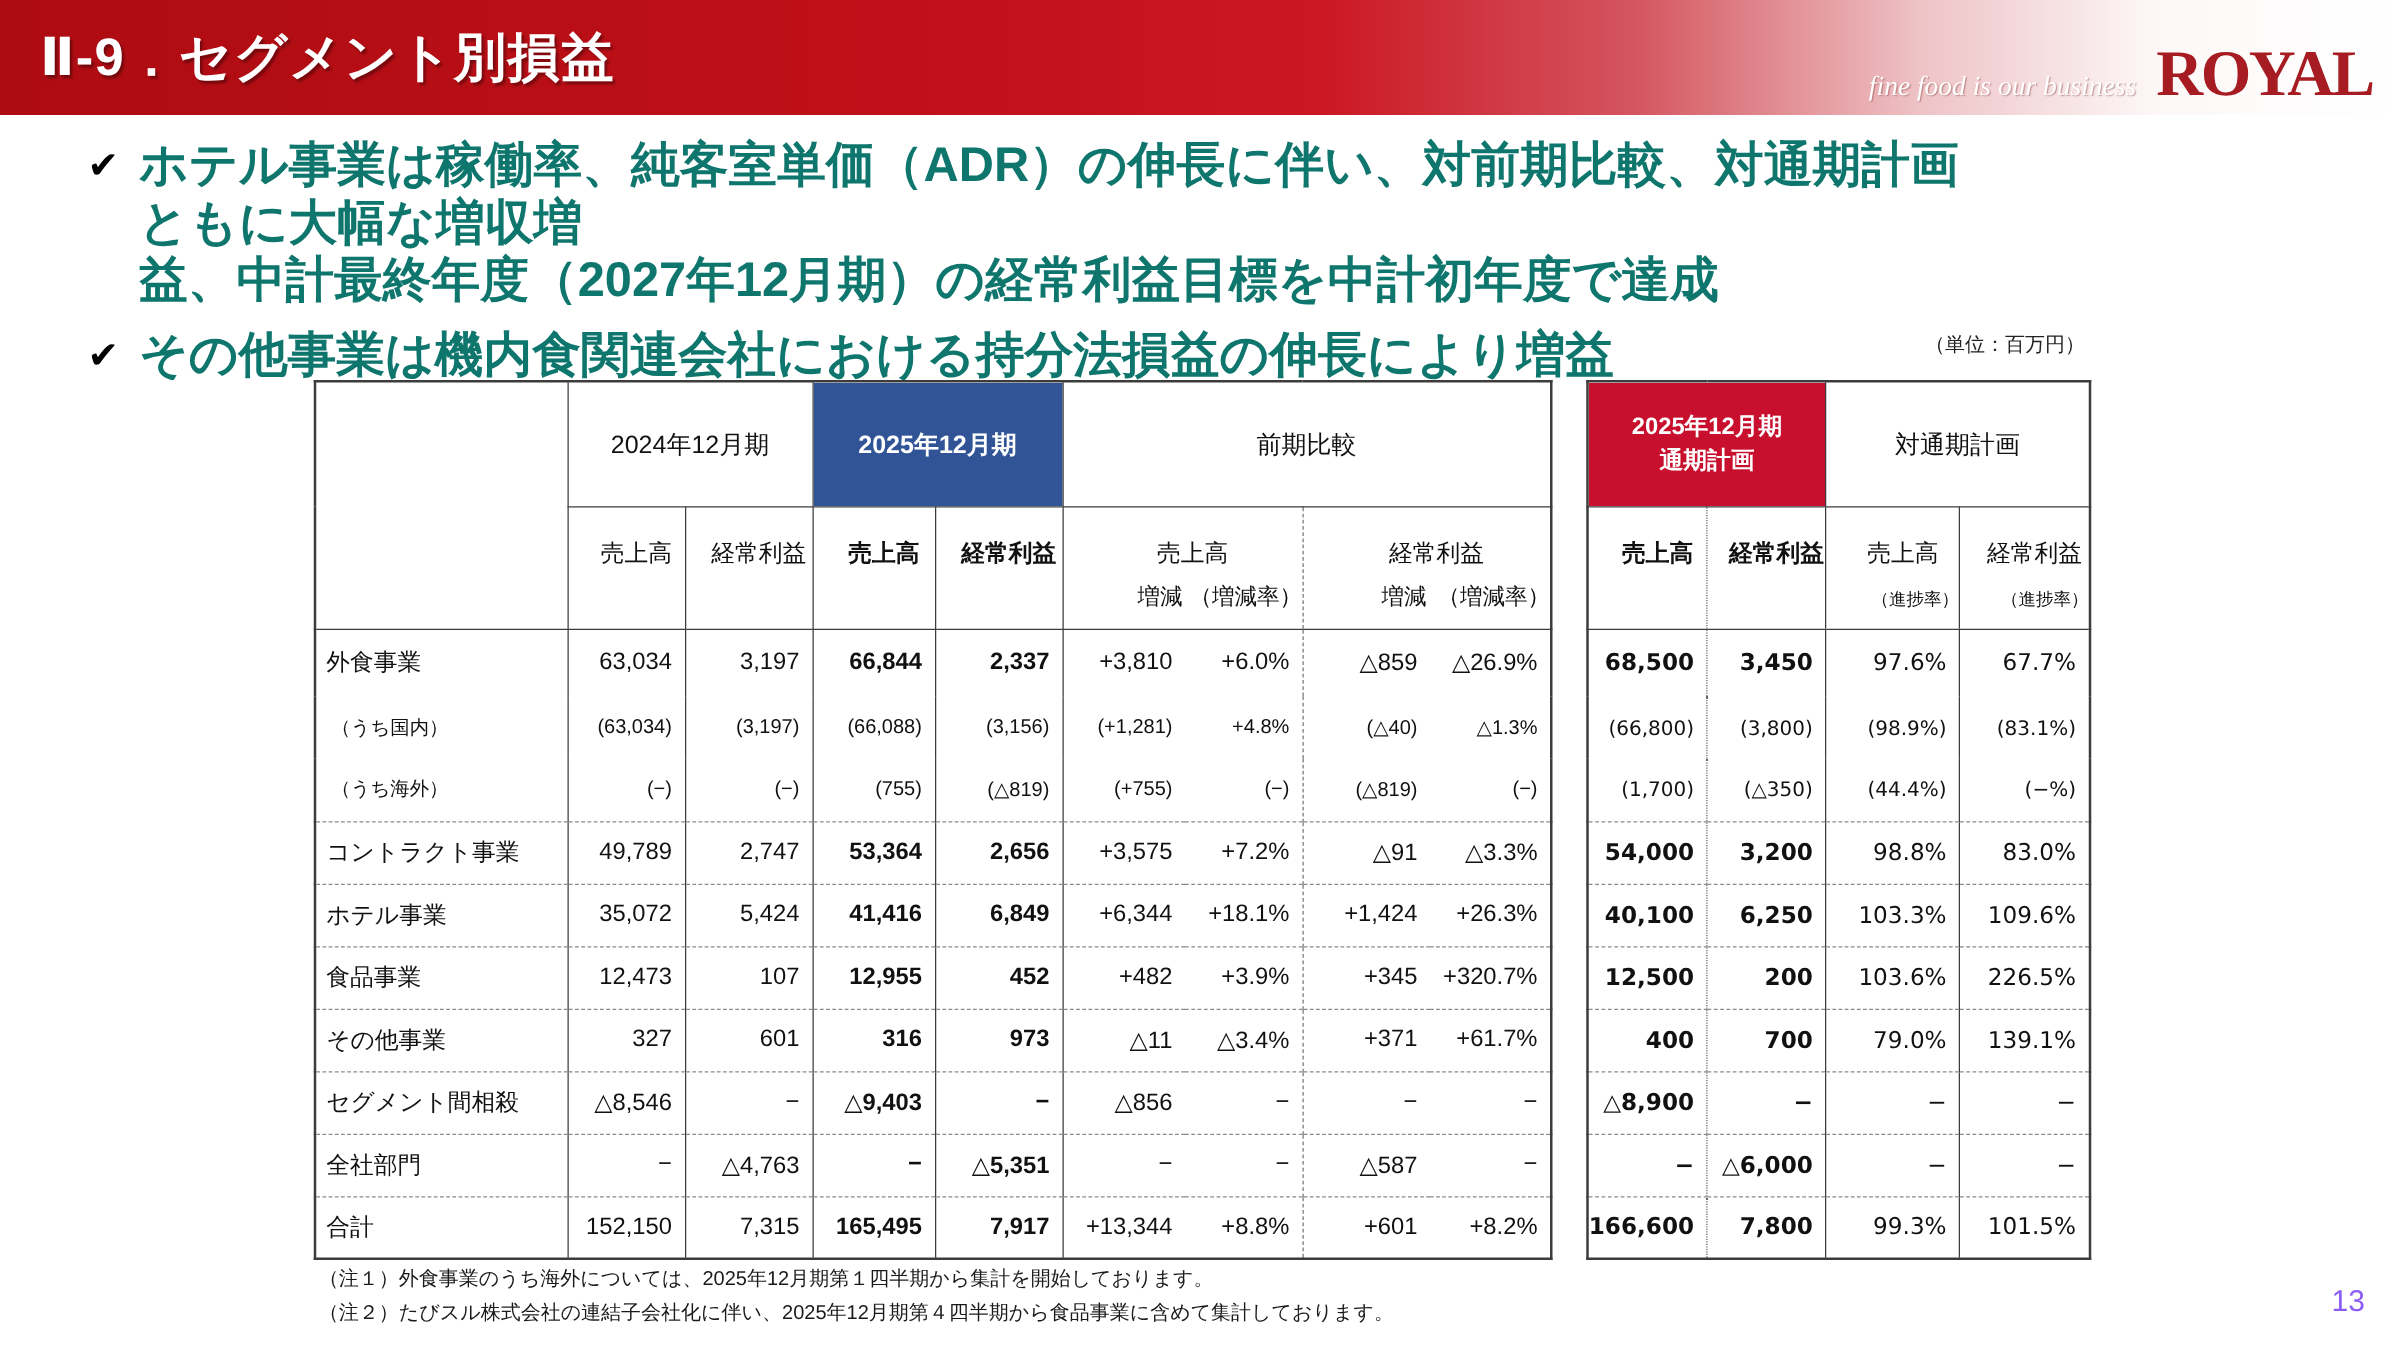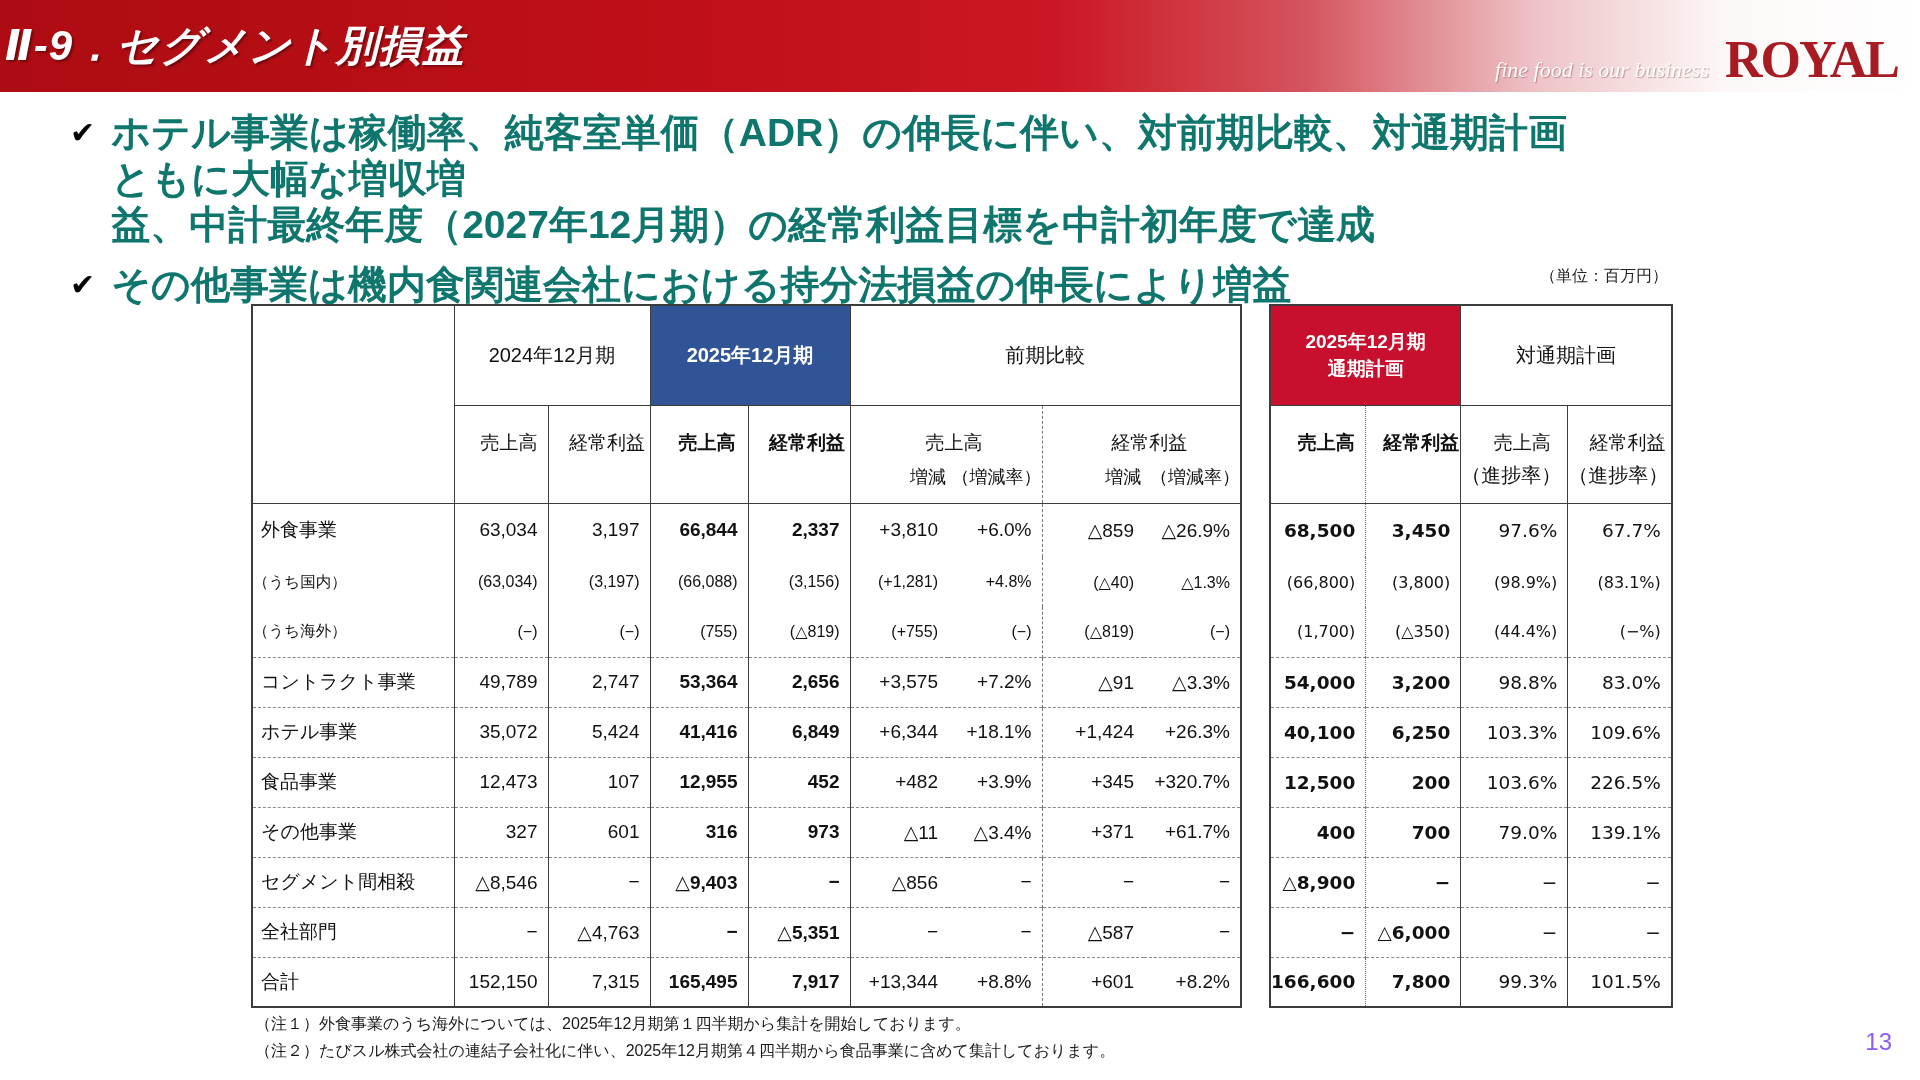--- a/index.html
+++ b/index.html
@@ -12,23 +12,22 @@
     width:1920px;height:1080px;position:relative;background:#ffffff;
     font-family:"Liberation Sans","DejaVu Sans",sans-serif;color:#111;overflow:hidden;
   }
   
   .titlebar{
     position:absolute;left:0;top:0;width:1920px;height:92px;
     background:linear-gradient(90deg,#ad0c12 0%,#c11019 38%,#cb1723 55%,#d4545e 68%,#eec3c6 80%,#fdf8f8 90%,#ffffff 100%);
     display:flex;align-items:center;
   }
   .titlebar .slide-title{
-    color:#fff;font-size:42px;font-weight:bold;padding-left:5px;letter-spacing:1px;
+    color:#fff;font-size:42px;font-weight:bold;padding-left:32px;letter-spacing:1px;
     text-shadow:2px 2px 2px rgba(0,0,0,0.35);
-    font-style:italic;
   }
   .brand{
     position:absolute;right:22px;bottom:6px;display:flex;align-items:baseline;gap:16px;
   }
   .tagline{
     font-family:"Liberation Serif","DejaVu Serif",serif;font-style:italic;
     color:#fff;font-size:22px;text-shadow:1px 1px 1px rgba(120,40,40,0.4);
   }
   .logo{
     font-family:"Liberation Serif","DejaVu Serif",serif;font-weight:bold;
@@ -56,21 +55,21 @@
   .tL tr.h1 th.rsp{border-right:1px solid var(--ln);border-bottom:1px solid var(--ln);}
   .tL tr.h1 th.c2024{border-right:1px solid var(--ln);}
   .tL tr.h1 th.blue{border-right:1px solid var(--ln);}
   .tR tr.h1 th.red{border-right:1px solid var(--ln);}
   
   tr.h2 th{height:98px;font-weight:normal;position:relative;vertical-align:top;border-bottom:1px solid var(--ln);}
   tr.h2 .ht{margin-top:24px;text-align:center;font-size:19px;padding-left:16px;}
   tr.h2 th.b .ht{font-weight:bold;}
   tr.h2 .sub2{position:absolute;bottom:14px;left:0;width:100%;display:flex;}
   tr.h2 .sub2 span{flex:1;text-align:right;font-size:18px;}
-  tr.h2 .sub1{position:absolute;bottom:14px;left:0;width:100%;text-align:left;font-size:20px;}
+  tr.h2 .sub1{position:absolute;bottom:14px;left:0;width:100%;text-align:right;font-size:14px;}
   .tL tr.h2 th.sR{border-right:1px solid var(--ln);}
   .tL tr.h2 th.dashL{border-left:1px dashed #777;}
   .tR tr.h2 th.dotL{border-left:1px dotted #666;}
   .tR tr.h2 th.solL{border-left:1px solid var(--ln);}
   
   tbody tr{height:50px;}
   tbody tr:first-child{height:54px;}
   tbody td{text-align:right;padding-right:10px;vertical-align:middle;}
   .tL tbody td:nth-child(1){text-align:left;padding-left:8px;padding-right:2px;border-right:1px solid var(--ln);}
   .tL tbody td:nth-child(2),
@@ -81,21 +80,21 @@
   .tR tbody td:nth-child(1){border-right:1px dotted #666;}
   .tR tbody td:nth-child(2),
   .tR tbody td:nth-child(3){border-right:1px solid var(--ln);}
   .tR tbody td{font-family:"DejaVu Sans","Liberation Sans",sans-serif;font-size:18.5px;}
   tr.sep td{border-top:1px dashed #8a8a8a;}
   .tL tr.main td:nth-child(4),.tL tr.main td:nth-child(5),
   .tL tr.total td:nth-child(4),.tL tr.total td:nth-child(5){font-weight:bold;}
   .tR tr.main td:nth-child(1),.tR tr.main td:nth-child(2),
   .tR tr.total td:nth-child(1),.tR tr.total td:nth-child(2){font-weight:bold;}
   tr.sub td{font-size:16px !important;}
-  .tL tr.sub td:nth-child(1){padding-left:0;font-size:15.5px !important;}
+  .tL tr.sub td:nth-child(1){padding-left:12px;font-size:15.5px !important;}
   
   .notes{position:absolute;left:255px;top:1010px;}
   .note{font-size:16px;color:#1a1a1a;line-height:27px;}
   .page-number{position:absolute;right:28px;top:1028px;font-size:24px;color:#8b5cf6;}
 </style>
 </head>
 <body>
 
 <div class="titlebar">
   <div class="slide-title">Ⅱ-9．セグメント別損益</div>

